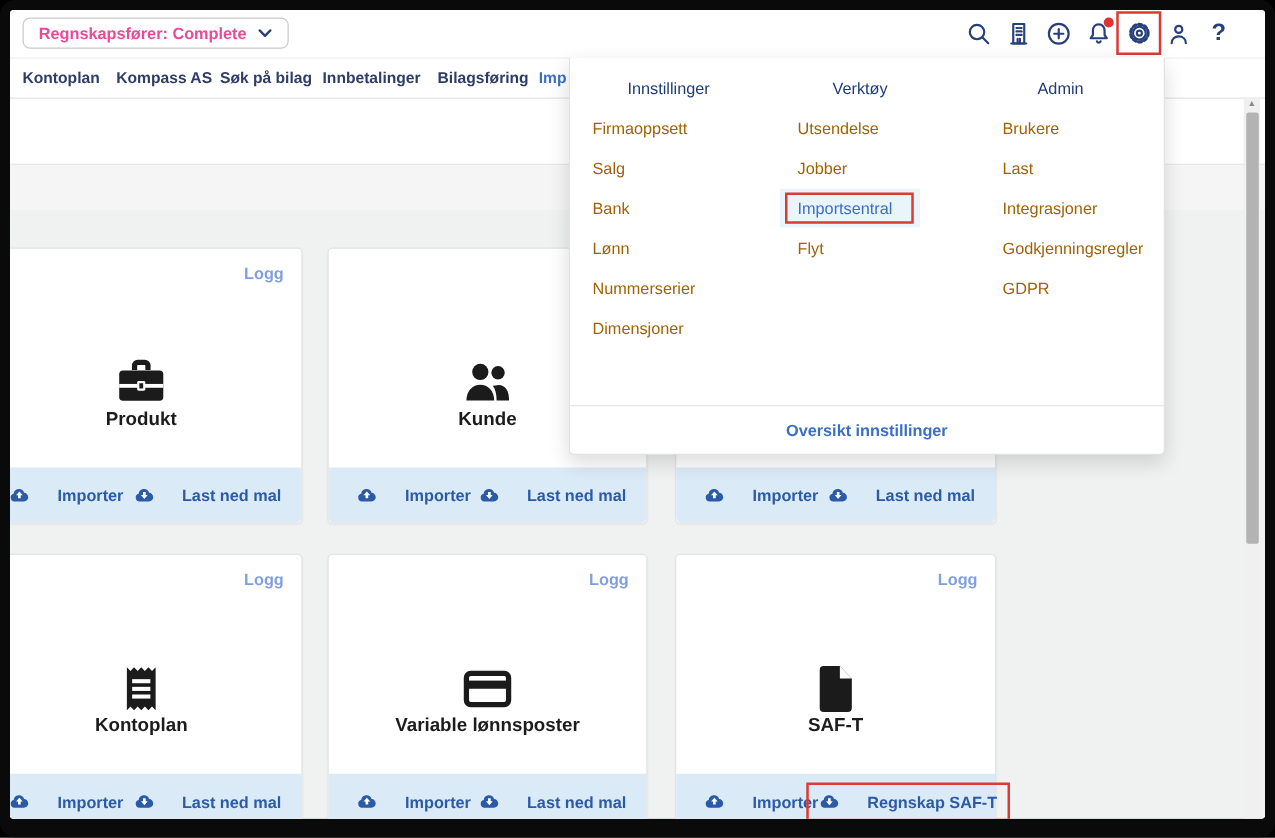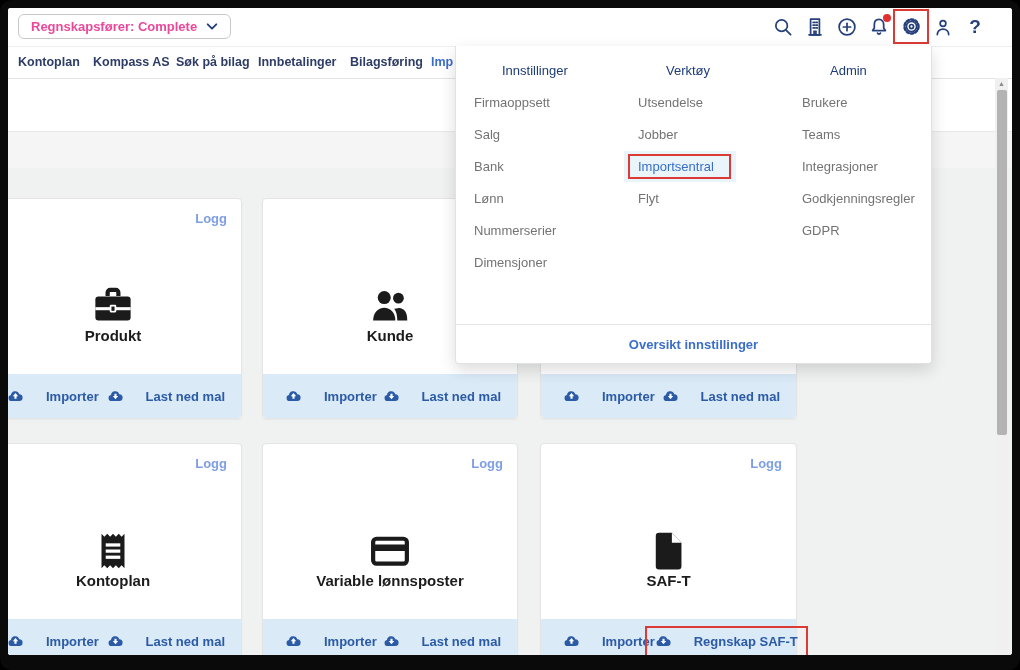--- a/index.html
+++ b/index.html
@@ -42,21 +42,21 @@
   .act svg{width:17px;height:17px;flex:0 0 auto;}
   .ann-act{inset:-7px -10px;}
 
   
   .panel{position:absolute;left:447px;top:38px;width:475px;height:317px;background:#fff;z-index:50;
     border:1px solid #e2e2e2;border-top:none;border-radius:0 0 4px 4px;box-shadow:0 6px 16px rgba(0,0,0,.14);}
   .pcol{position:absolute;top:8px;width:152px;}
   .pcol-1{left:18px;}.pcol-2{left:182px;}.pcol-3{left:346px;}
   .mrow{height:32px;display:flex;align-items:center;}
   .mhead{font-size:13px;font-weight:400;color:#1d3c78;padding-left:28px;}
-  .mitem{font-size:13px;color:#737373;cursor:pointer;}
+  .mitem{font-size:13px;color:#a16207;cursor:pointer;}
   .mitem.hl{position:relative;color:#3a6ec9;background:#eaf4fb;padding:8px 22px 8px 14px;margin-left:-14px;}
   .mitem.hl .ann-imp{inset:3px 5px 3px 4px;}
   .pfoot{position:absolute;left:0;bottom:0;width:100%;height:38px;border-top:1px solid #e6e6e6;
     display:flex;align-items:center;justify-content:center;}
   .pfoot a{font-size:13px;font-weight:700;color:#3a6ec9;cursor:pointer;text-decoration:none;}
 
   
   .sbar{position:absolute;right:4px;top:70px;width:13px;height:577px;background:#f0f0f0;z-index:40;}
   .sbar .arrow{position:absolute;top:2px;left:0;width:13px;text-align:center;font-size:7px;color:#8a8a8a;}
   .sthumb{position:absolute;left:1.5px;top:12px;width:10px;height:345px;background:#b3b3b3;border-radius:2px;cursor:grab;}
@@ -350,21 +350,21 @@
           </div>
     </div>
     <div class="pcol pcol-3">
       <div class="mrow">
             <span class="mhead">Admin</span>
           </div>
       <div class="mrow">
             <span class="mitem">Brukere</span>
           </div>
       <div class="mrow">
-            <span class="mitem">Teams</span>
+            <span class="mitem">Last</span>
           </div>
       <div class="mrow">
             <span class="mitem">Integrasjoner</span>
           </div>
       <div class="mrow">
             <span class="mitem">Godkjenningsregler</span>
           </div>
       <div class="mrow">
             <span class="mitem">GDPR</span>
           </div>

